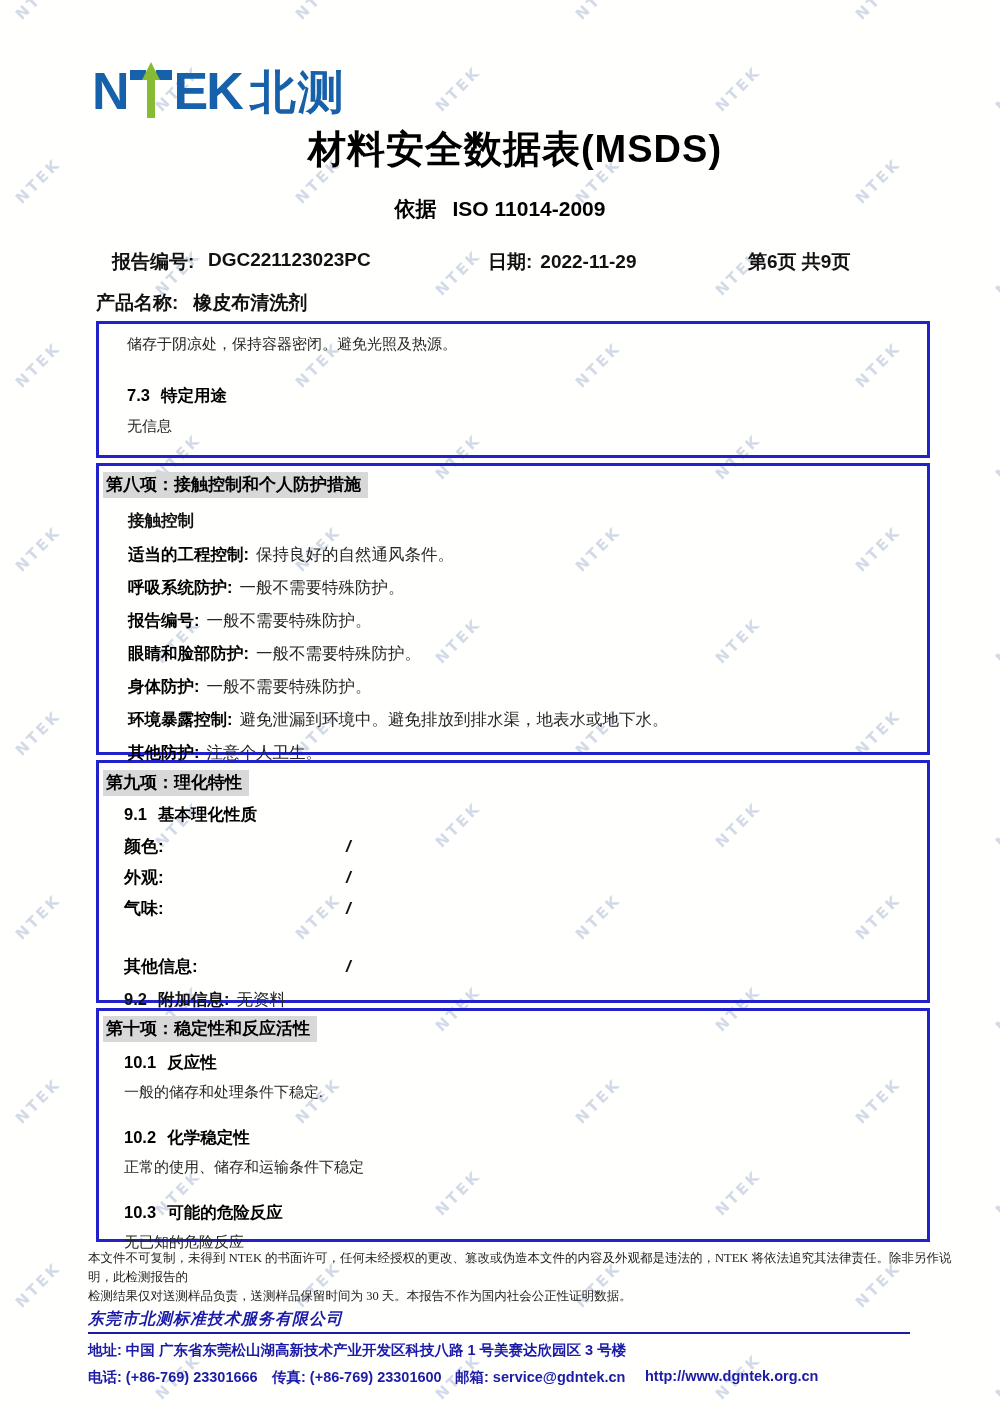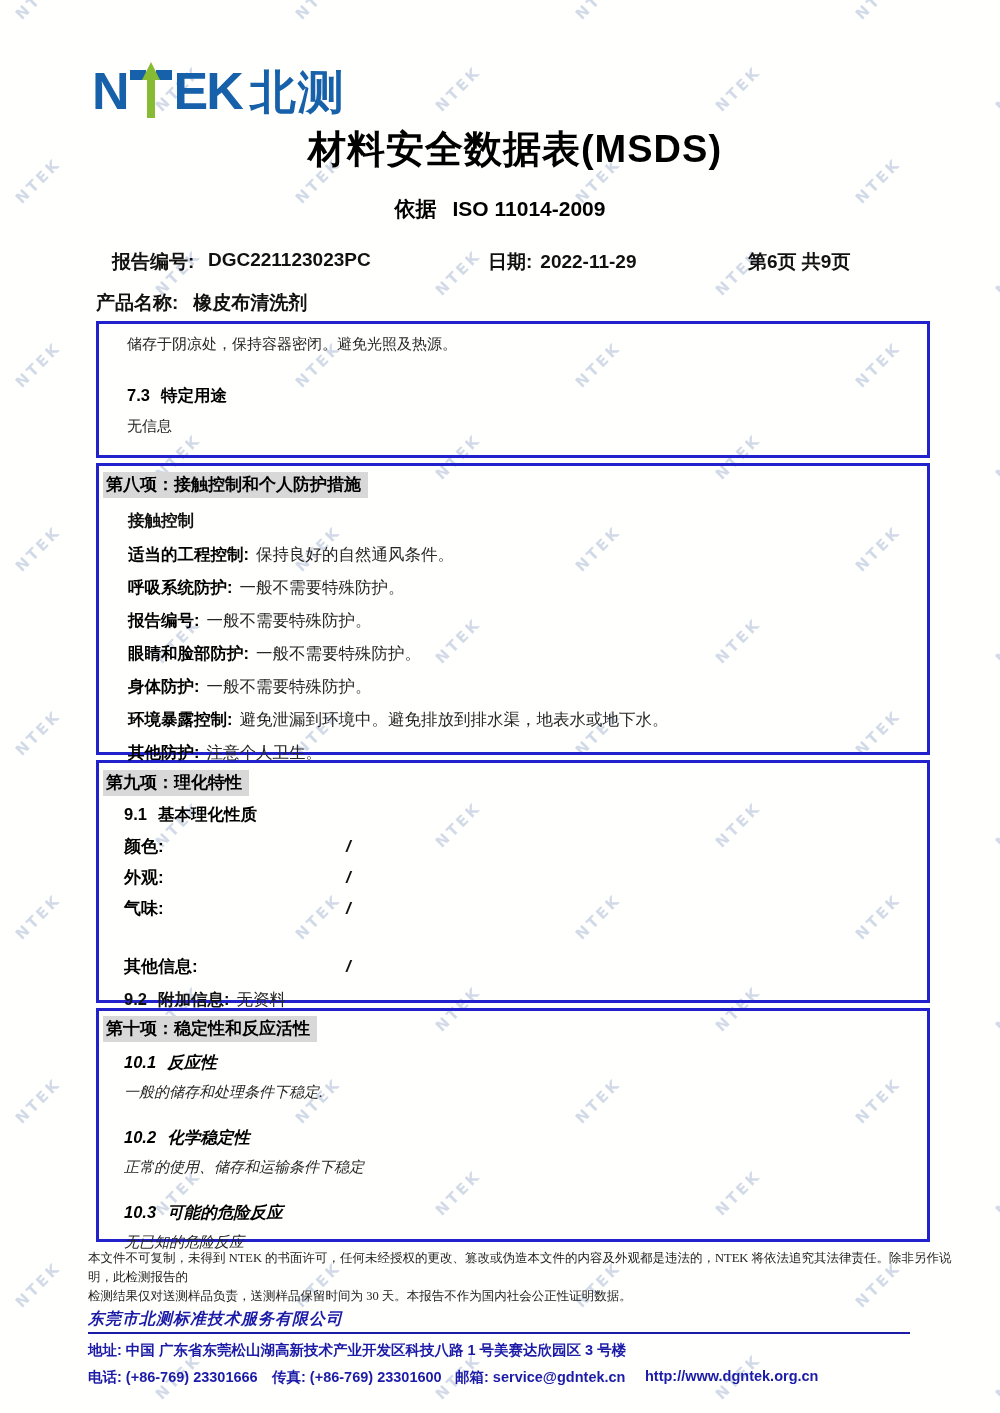--- a/index.html
+++ b/index.html
@@ -74,21 +74,21 @@
   .sub-heading9 { margin-top:8px; font-size:16.5px; font-weight:bold; color:#000; }
   .sub-heading9 .num { margin-right:11px; }
   .prop-row { margin-top:10px; font-size:17px; line-height:21px; }
   .prop-lbl { display:inline-block; width:222px; font-weight:bold; color:#000; }
   .prop-val { font-weight:bold; font-style:italic; }
   .prop-row.spaced { margin-top:37px; }
   .s92-row { margin-top:12px; font-size:16.5px; line-height:21px; }
   .s92-row .num { font-weight:bold; margin-right:11px; }
   .s92-row .lbl { font-weight:bold; margin-right:7px; }
 
-  .sec10-body { padding-left:21px;font-style:italic; }
+  .sec10-body { padding-left:21px; }
   .s10-item .heading { margin-top:10px; font-size:16.5px; font-weight:bold; color:#000; }
   .s10-item .heading .num { margin-right:11px; }
   .s10-item .txt { margin-top:7px; }
   .s10-item { margin-bottom:24px; }
 
   
   .footer { margin:7px 0 0 88px; width:880px; }
   .disclaimer { font-family:"Liberation Serif","DejaVu Serif",serif;
     font-size:12.5px; line-height:19px; color:#1c1c1c; }
   .company { width:822px; box-sizing:border-box; margin-top:3px; padding-bottom:2px;

